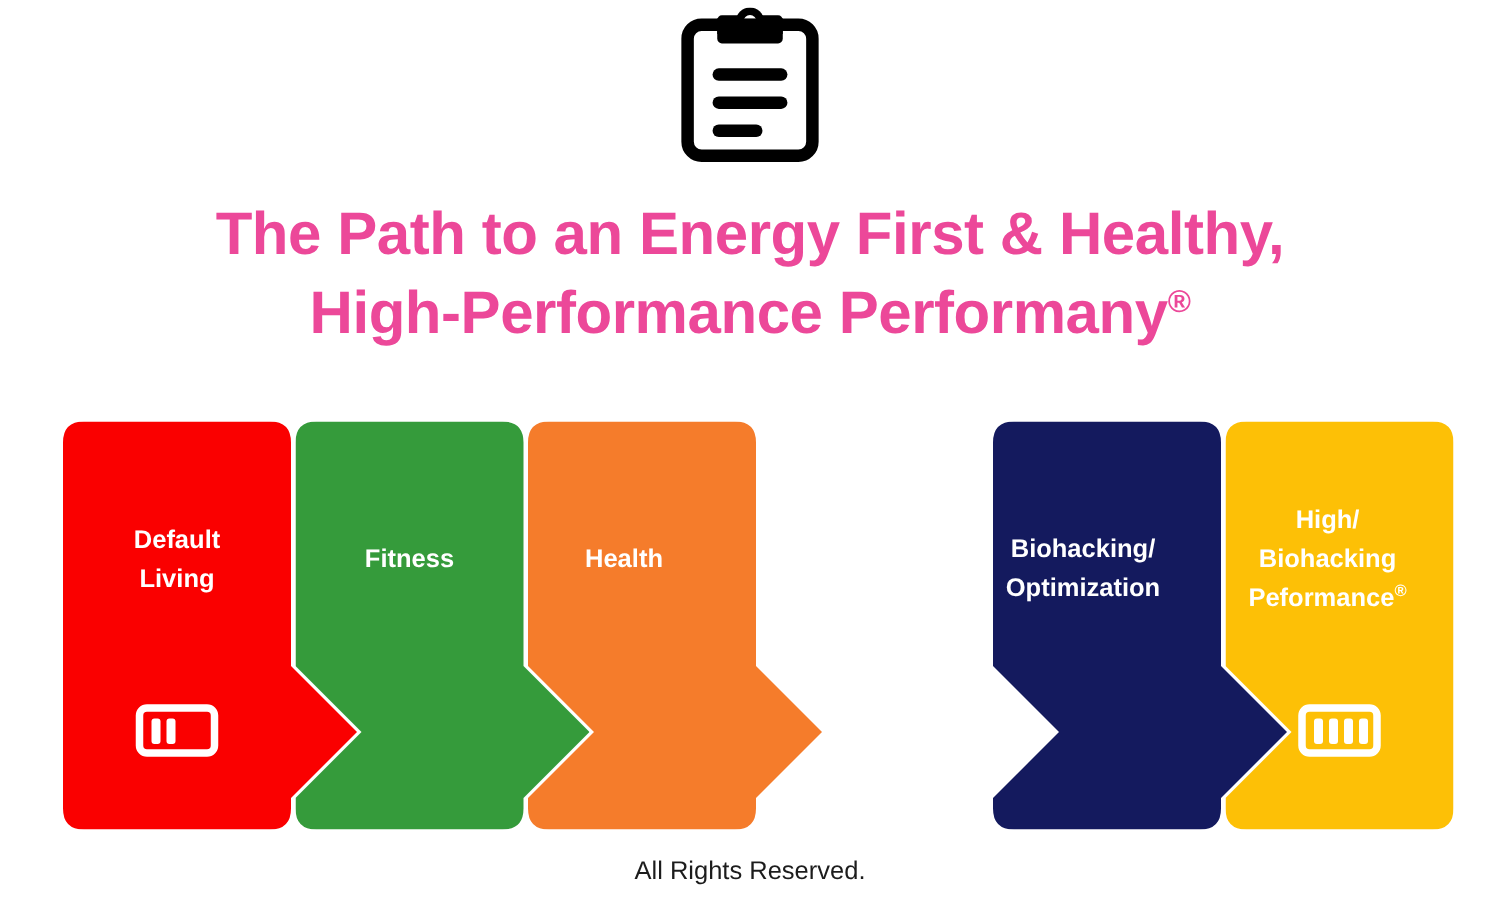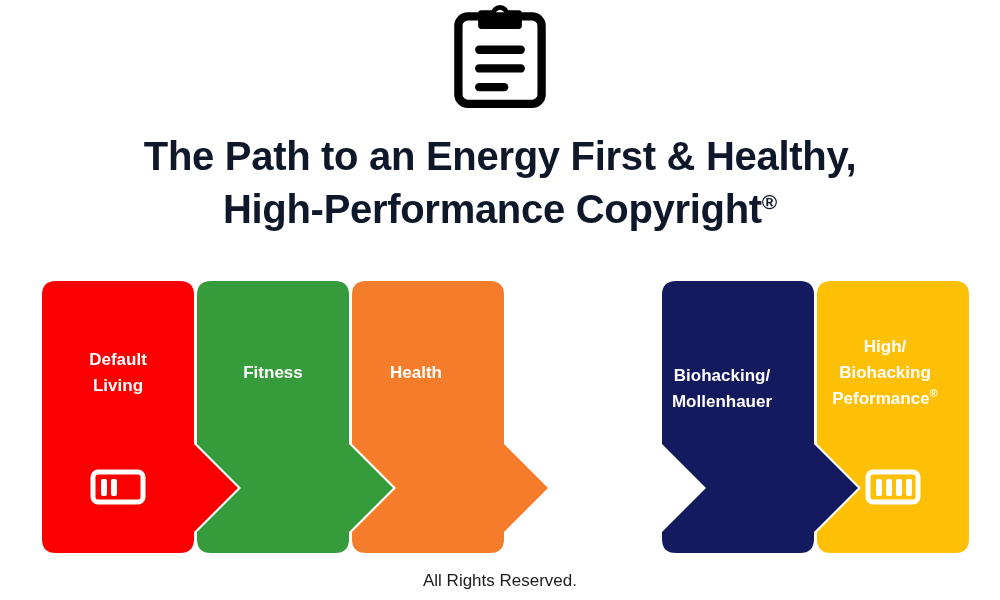--- a/index.html
+++ b/index.html
@@ -31,21 +31,21 @@
     justify-content: center;
   }
 
   
   #title {
     position: absolute;
     left: 50px;
     top: 130px;
     width: 900px;
     text-align: center;
-    color: #0f172a;
+    color: #ec4899;
     font-size: 40px;
     font-weight: bold;
     line-height: 53px;
     letter-spacing: -0.3px;
   }
   #title .reg {
     font-size: 21px;
     vertical-align: super;
     line-height: 1;
   }
@@ -132,21 +132,21 @@
 
         <rect x="26" y="39" width="48" height="8" rx="4" fill="#000000"></rect>
         <rect x="26" y="57" width="48" height="8" rx="4" fill="#000000"></rect>
         <rect x="26" y="75" width="32" height="8" rx="4" fill="#000000"></rect>
       </svg>
     </span>
   </div>
 
   <h1 id="title">
     <span>The Path to an Energy First &amp; Healthy,</span><br>
-    <span>High-Performance Copyright</span><span class="reg">®</span>
+    <span>High-Performance Performany</span><span class="reg">®</span>
   </h1>
 
   <div id="chevron-band">
       <div class="seg" style="left: 197px; width: 196px;">
         <svg class="seg-svg" viewBox="0 0 196 272" preserveAspectRatio="none">
           <path d="M 14 0 L 138 0 Q 152 0 152 14 L 152 163 L 196 207 L 152 251 L 152 258 Q 152 272 138 272 L 14 272 Q 0 272 0 258 L 0 251 L 44 207 L 0 163 L 0 14 Q 0 0 14 0 Z" fill="#359B3B"></path>
         </svg>
         <div class="seg-label" style="top: 79px; width: 152px;"><span>Fitness</span></div>
       </div>
       <div class="seg" style="left: 42px; width: 196px;">
@@ -163,21 +163,21 @@
       <div class="seg" style="left: 352px; width: 196px;">
         <svg class="seg-svg" viewBox="0 0 196 272" preserveAspectRatio="none">
           <path d="M 14 0 L 138 0 Q 152 0 152 14 L 152 163 L 196 207 L 152 251 L 152 258 Q 152 272 138 272 L 14 272 Q 0 272 0 258 L 0 251 L 44 207 L 0 163 L 0 14 Q 0 0 14 0 Z" fill="#F57C2B"></path>
         </svg>
         <div class="seg-label" style="top: 79px; width: 128px;"><span>Health</span></div>
       </div>
       <div class="seg" style="left: 662px; width: 196px;">
         <svg class="seg-svg" viewBox="0 0 196 272" preserveAspectRatio="none">
           <path d="M 14 0 L 138 0 Q 152 0 152 14 L 152 163 L 196 207 L 152 251 L 152 258 Q 152 272 138 272 L 14 272 Q 0 272 0 258 L 0 251 L 44 207 L 0 163 L 0 14 Q 0 0 14 0 Z" fill="#141A5E"></path>
         </svg>
-        <div class="seg-label" style="top: 82px; width: 120px;"><span>Biohacking/</span><br><span>Mollenhauer</span></div>
+        <div class="seg-label" style="top: 72px; width: 120px;"><span>Biohacking/</span><br><span>Optimization</span></div>
       </div>
       <div class="seg" style="left: 817px; width: 152px;">
         <svg class="seg-svg" viewBox="0 0 152 272" preserveAspectRatio="none">
           <path d="M 14 0 L 138 0 Q 152 0 152 14 L 152 258 Q 152 272 138 272 L 14 272 Q 0 272 0 258 L 0 251 L 44 207 L 0 163 L 0 14 Q 0 0 14 0 Z" fill="#FDC006"></path>
         </svg>
         <div class="seg-label" style="top: 53px; width: 136px;"><span>High/</span><br><span>Biohacking</span><br><span>Peformance</span><span class="reg">®</span></div>
         <span class="seg-icon" style="left: 48px; top: 188px;"><svg width="56" height="36" viewBox="0 0 56 36">
             <rect x="3" y="3" width="50" height="30" rx="5" ry="5" fill="none" stroke="#ffffff" stroke-width="5"></rect>
             <rect x="11" y="10" width="6" height="17" rx="2" fill="#ffffff"></rect>
             <rect x="21" y="10" width="6" height="17" rx="2" fill="#ffffff"></rect>

